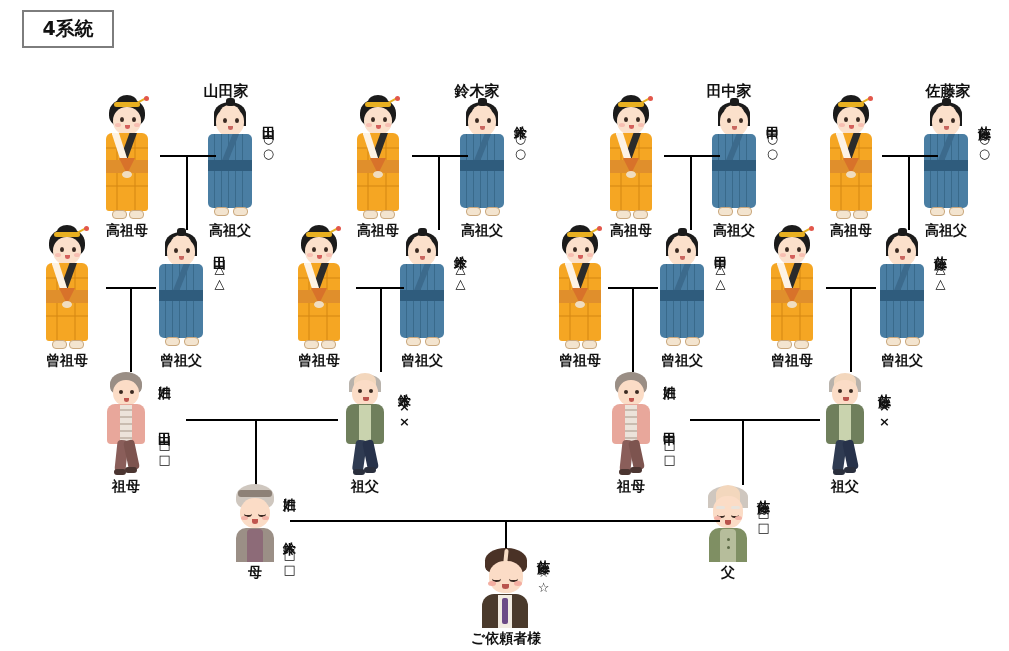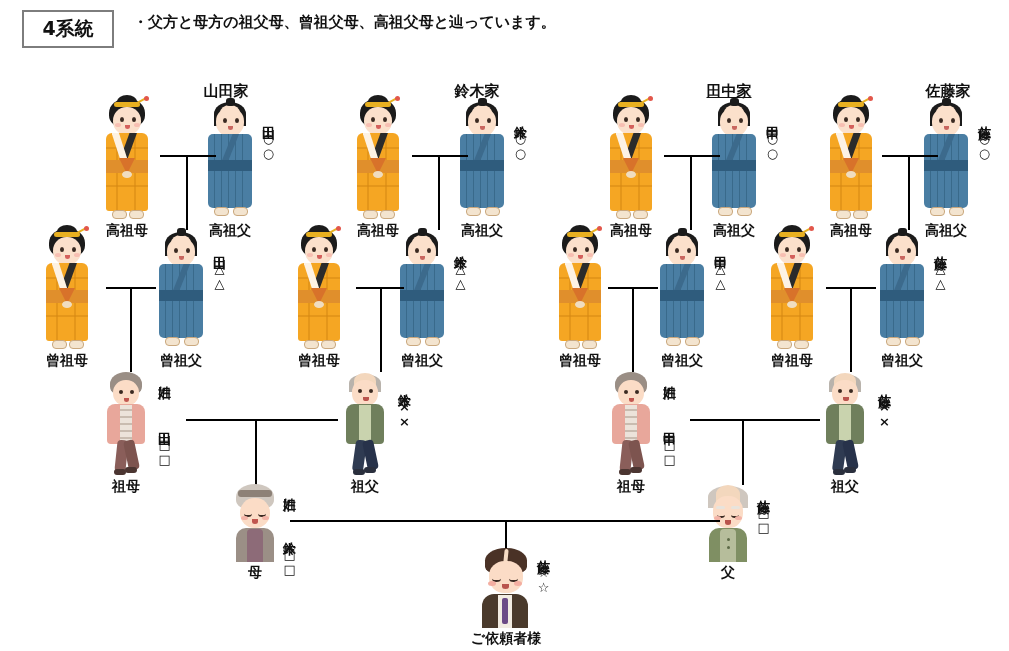--- a/index.html
+++ b/index.html
@@ -218,26 +218,25 @@
   .bust-cl .tie{position:absolute;left:26px;top:50px;width:6px;height:26px;
       background:#6b4a86;border-radius:2px;}
 </style>
 </head>
 <body>
 
 <div id="header-badge">
   <span>4系統</span>
 </div>
 <div id="header-text">
-  <div>・父方と母方の祖父母、曾祖父母、高祖父母と辿っています。</div>
 </div>
 
 <div class="famname" style="left:226px;top:82px;">山田家</div>
 <div class="famname" style="left:477px;top:82px;">鈴木家</div>
-<div class="famname" style="left:729px;top:82px;text-decoration:underline;">田中家</div>
+<div class="famname" style="left:729px;top:82px;">田中家</div>
 <div class="famname" style="left:948px;top:82px;">佐藤家</div>
 
 <div class="node" style="left:100px;top:98px;">
   <div class="fig w-edo">
     <div class="hair"></div>
       <div class="hairbun"></div>
       <div class="comb"></div>
     <div class="pin"></div>
       <div class="pin2"></div>
     <div class="face"></div>

